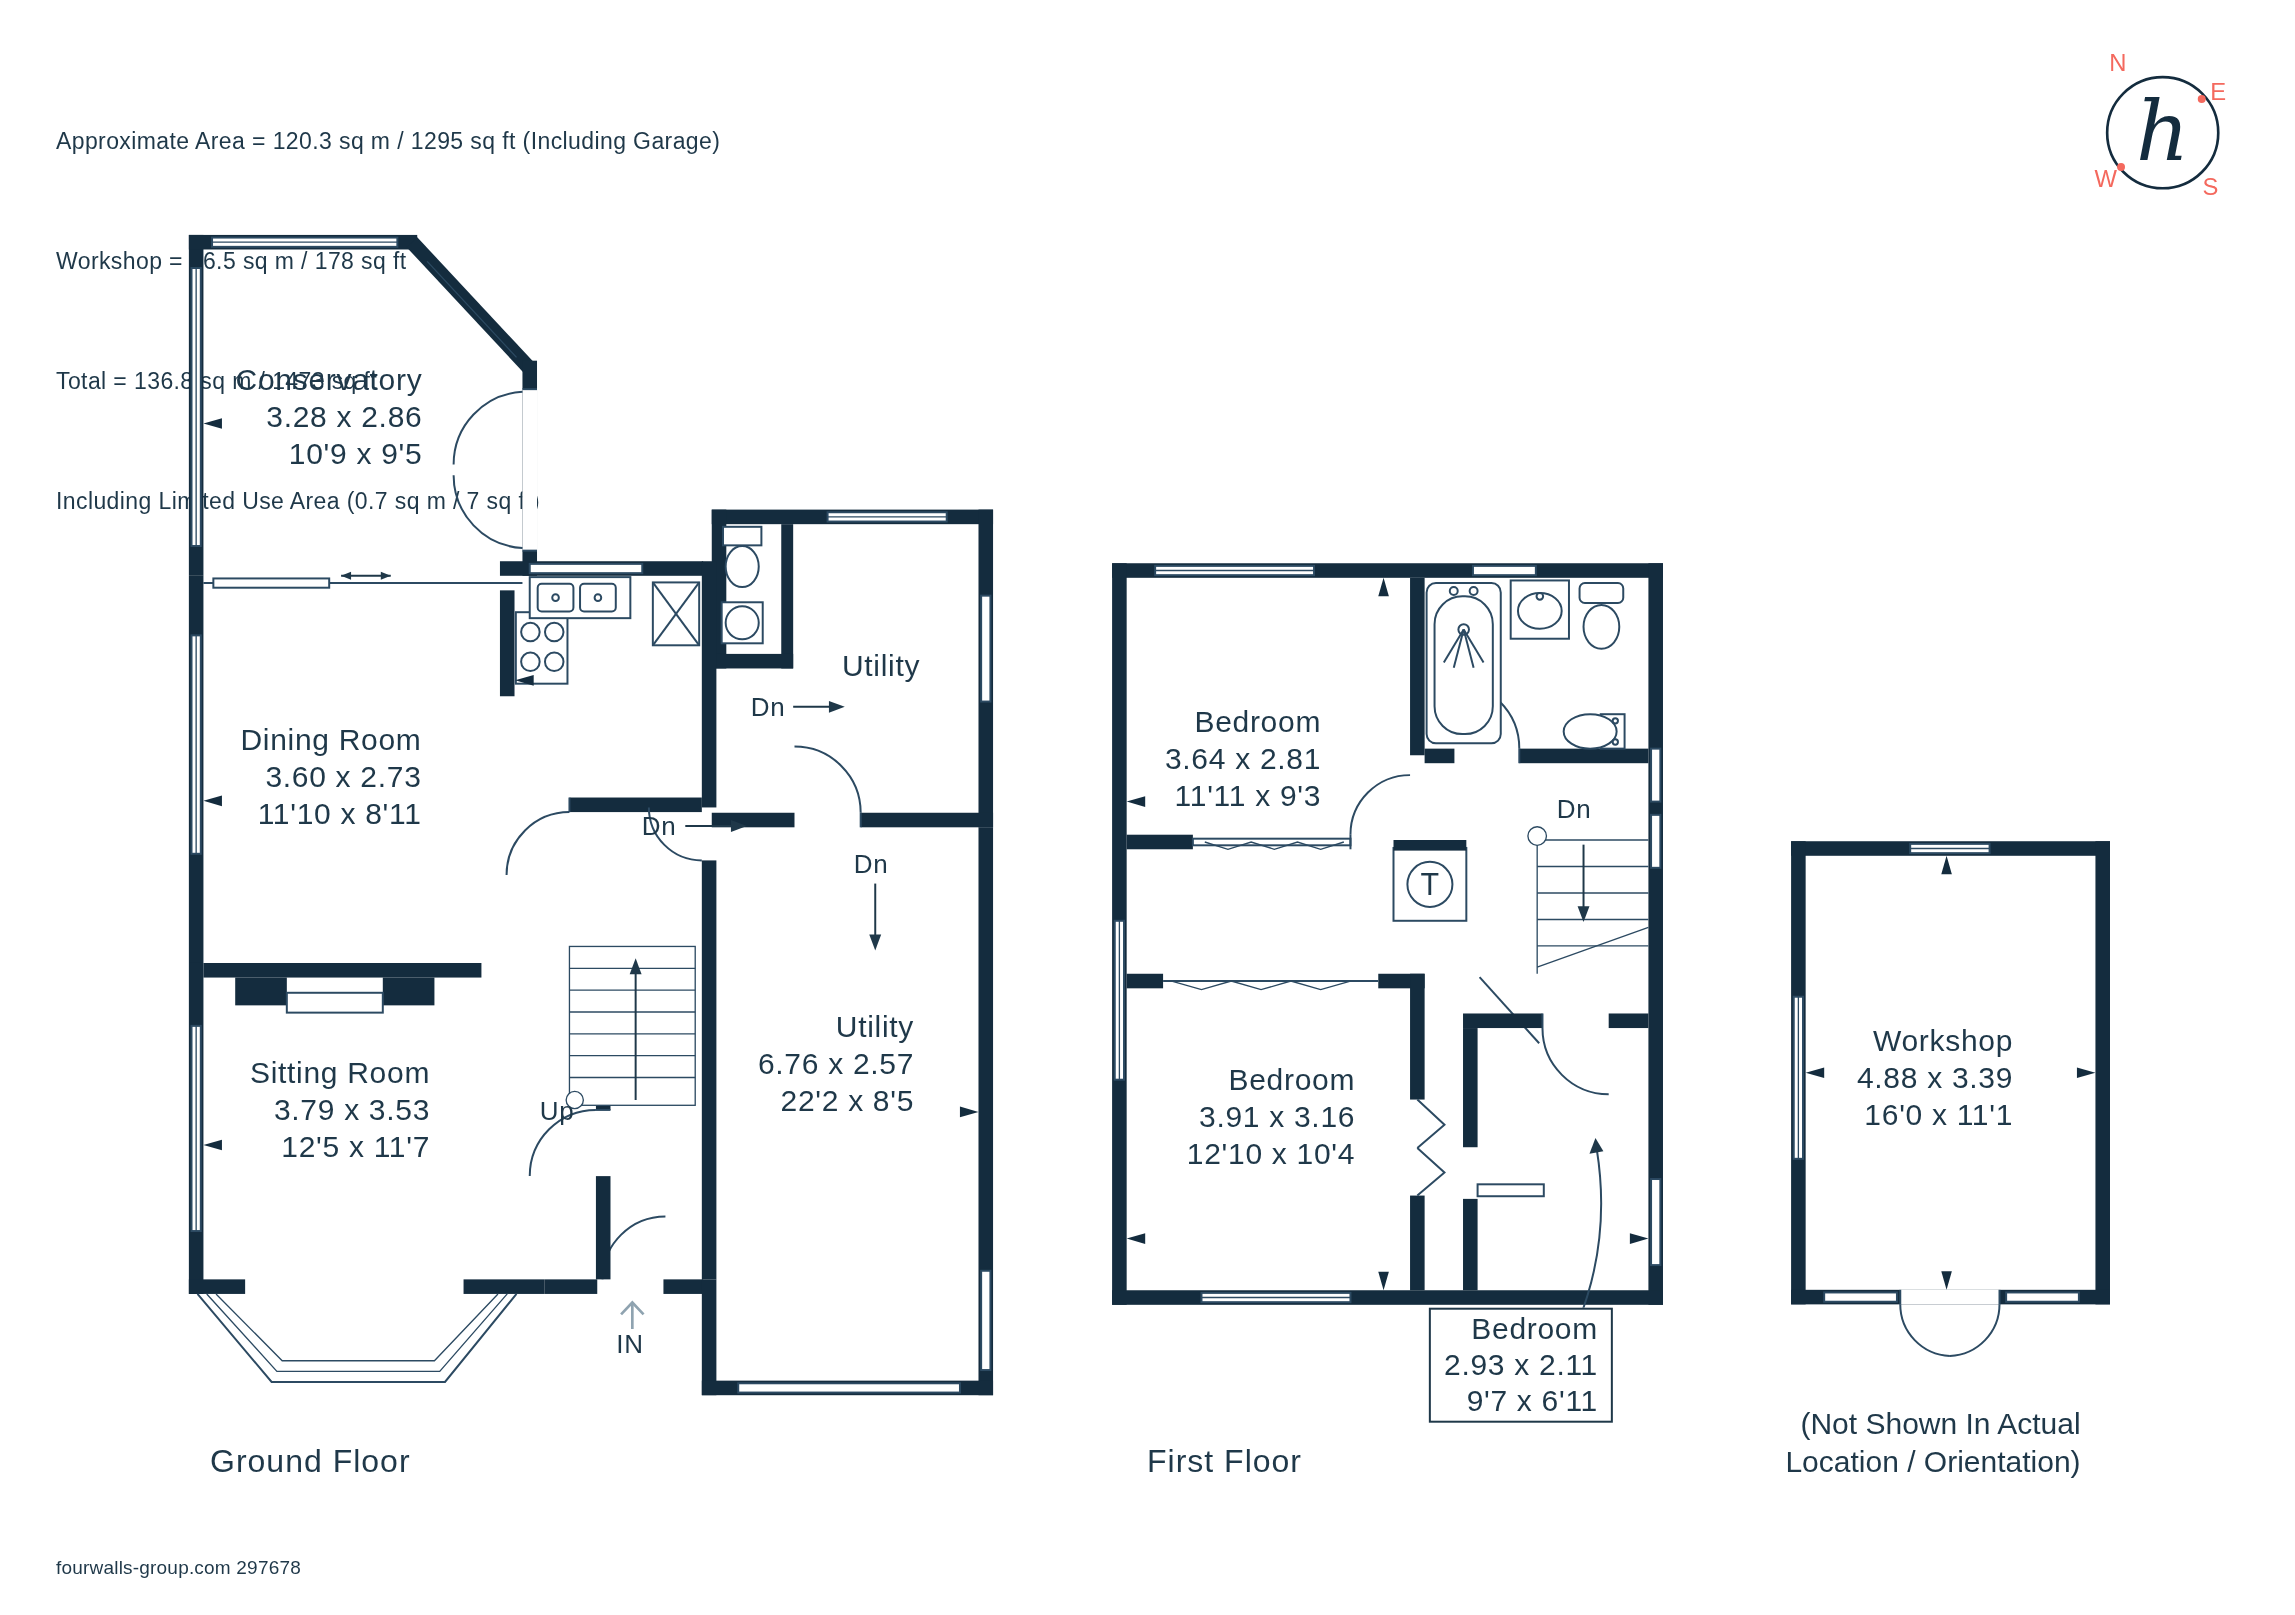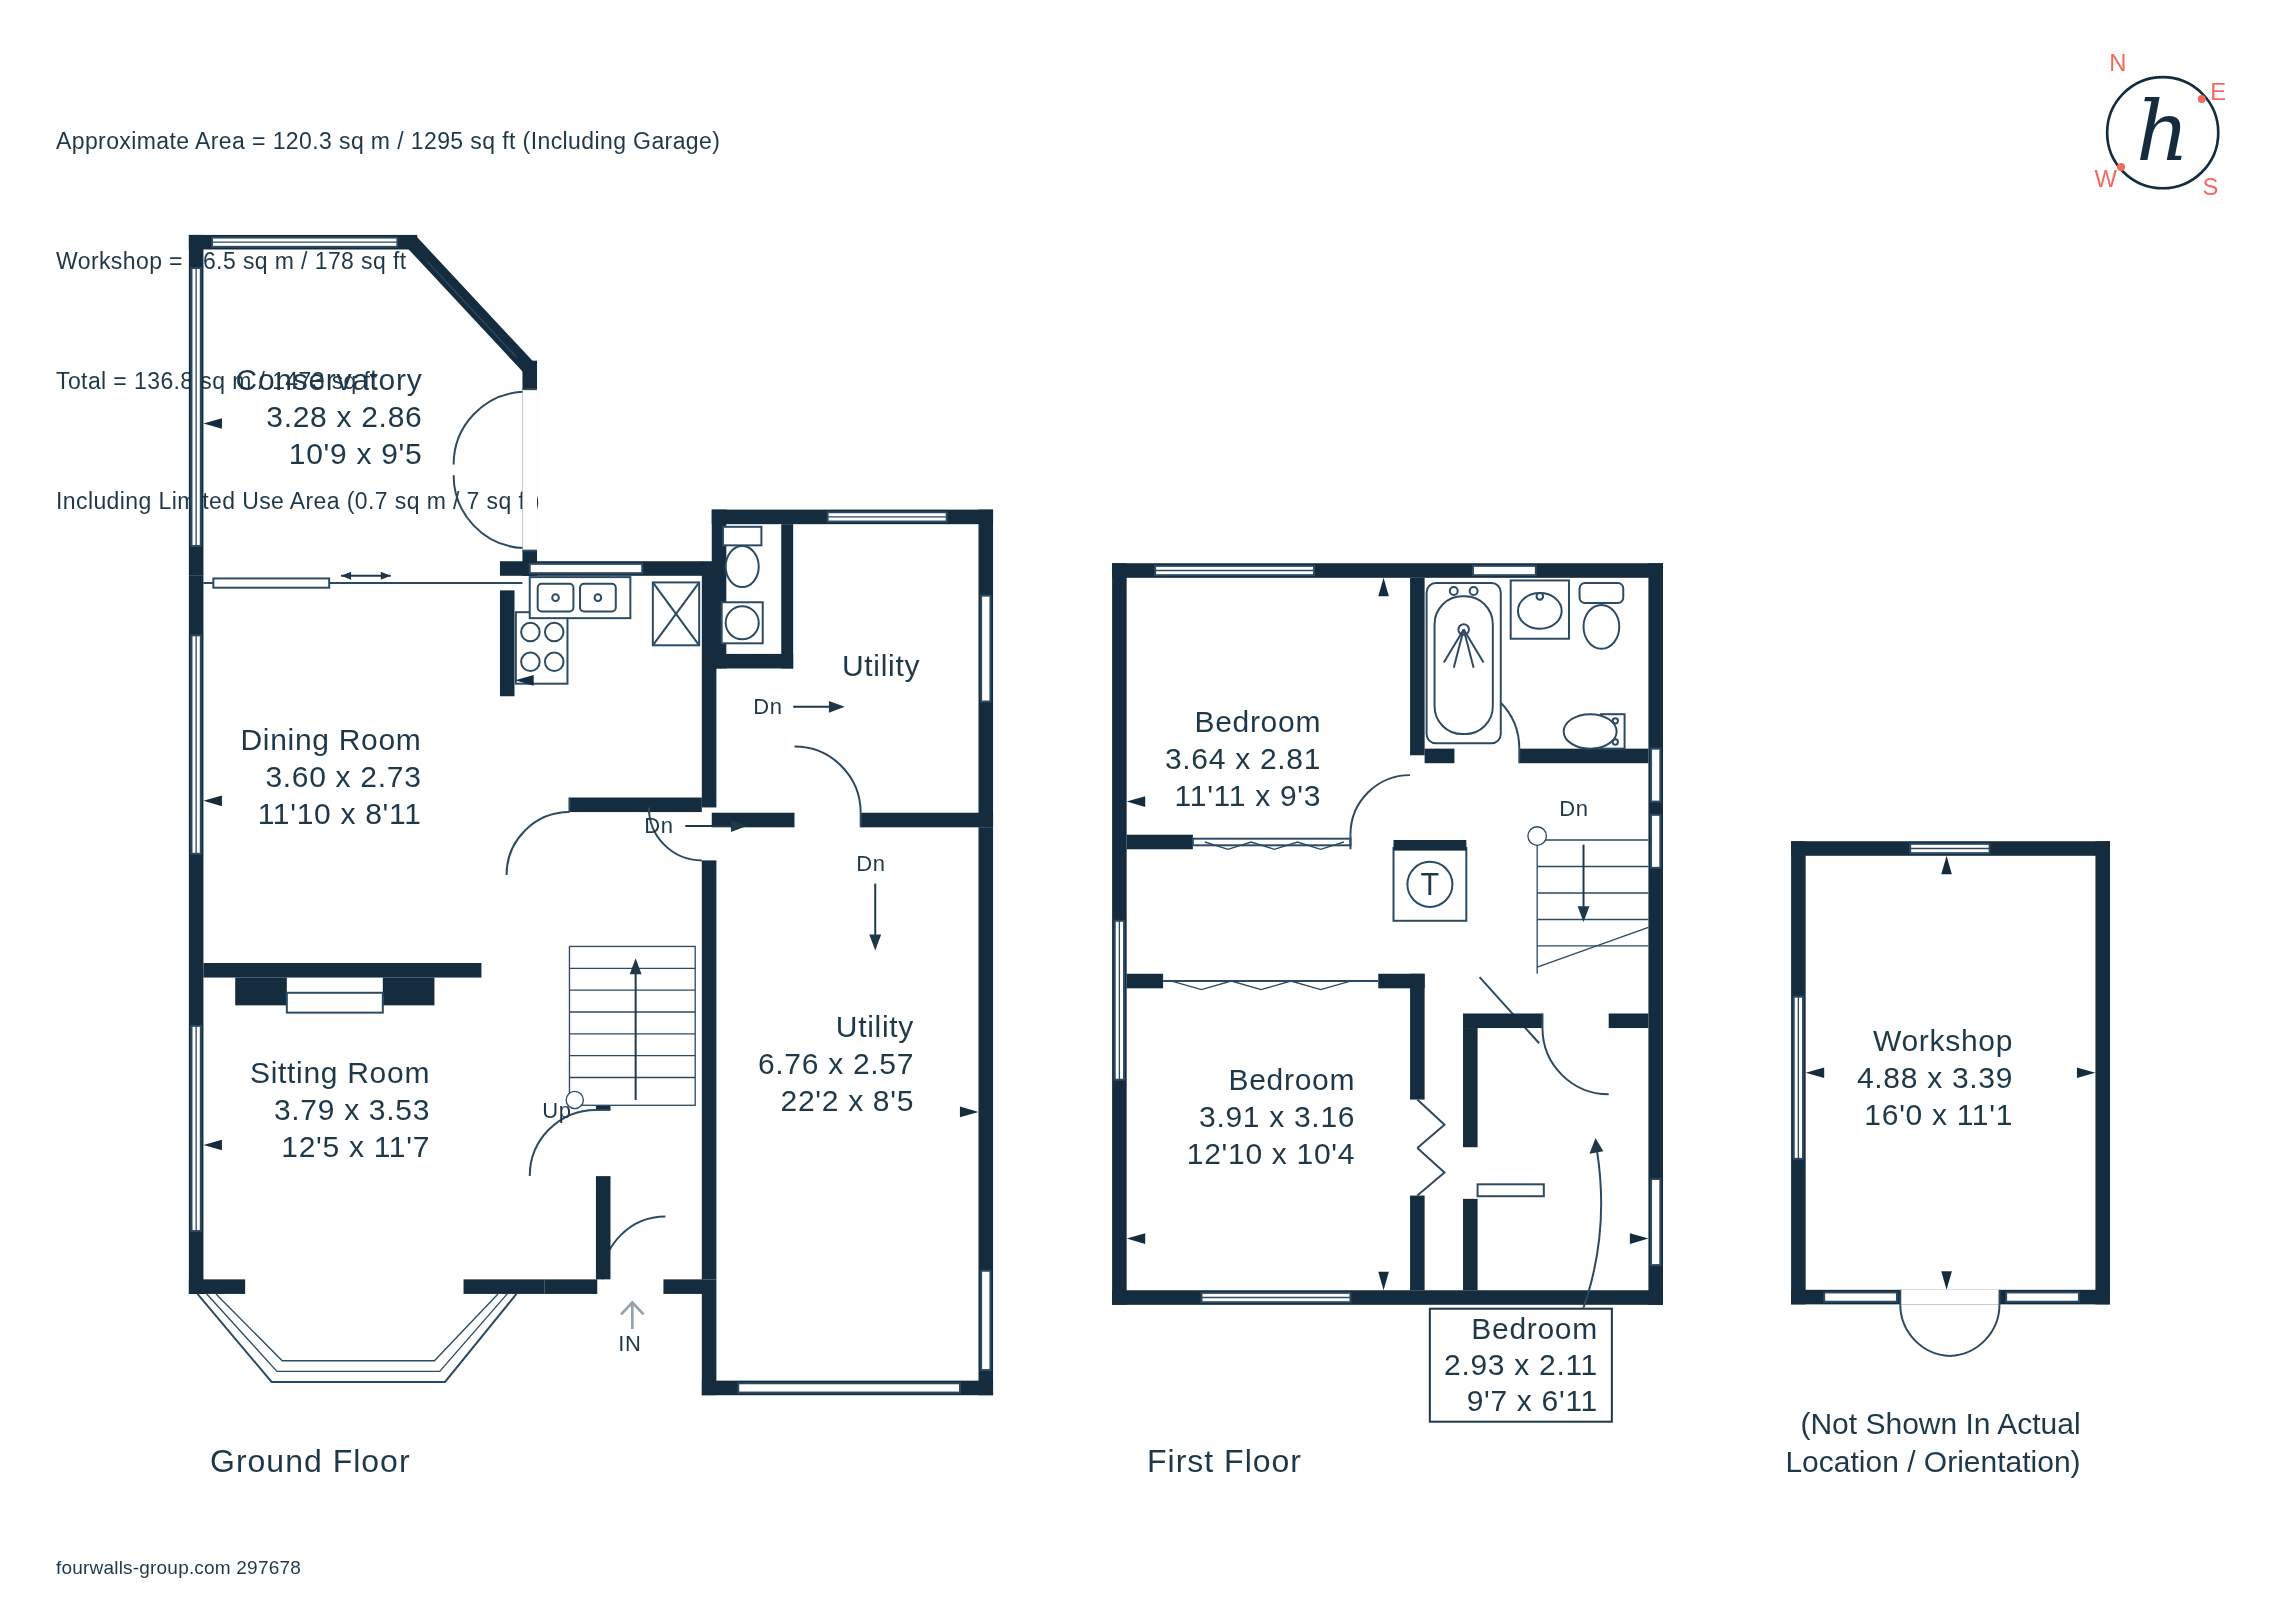--- a/index.html
+++ b/index.html
@@ -10,21 +10,21 @@
     --accent:#f4695e;
   }
   html,body{margin:0;padding:0;background:#ffffff;}
   body{font-family:"Liberation Sans", sans-serif;color:var(--ink);}
   #canvas{position:relative;width:2295px;height:1616px;background:#ffffff;overflow:hidden;}
   .hdr{position:absolute;left:56px;top:41px;font-size:23px;letter-spacing:0.4px;line-height:40px;white-space:pre;}
   .hdr div{white-space:pre;}
   .room-label{position:absolute;transform:translate(-50%,-50%);text-align:right;line-height:37px;font-size:30px;letter-spacing:0.7px;white-space:nowrap;}
   .room-label .rn{}
   .callout{border:2px solid var(--ink);background:#fff;padding:1.3px 13.2px;line-height:36px;}
-  .tag{position:absolute;transform:translate(-50%,-50%);font-size:22px;letter-spacing:0.7px;white-space:nowrap;}
+  .tag{position:absolute;transform:translate(-50%,-50%);font-size:26px;letter-spacing:0.7px;white-space:nowrap;}
   .floor-title{position:absolute;font-size:32px;letter-spacing:1px;white-space:nowrap;margin-left:31px;}
   .note{position:absolute;transform:translate(-50%,0);text-align:right;font-size:30px;line-height:38px;white-space:nowrap;}
   .footer{position:absolute;left:56px;font-size:19px;letter-spacing:0.2px;white-space:nowrap;}
   svg{position:absolute;overflow:visible;}
   .w{fill:var(--wall);stroke:none;}
   .tl{stroke:var(--thin);stroke-width:3;fill:none;}
   .tl2{stroke:var(--thin);stroke-width:2;fill:none;}
   .win{fill:#ffffff;stroke:var(--thin);stroke-width:3;}
   .fix{stroke:var(--thin);stroke-width:3;fill:#ffffff;}
   .arrow{stroke:var(--ink);stroke-width:3;fill:none;}

